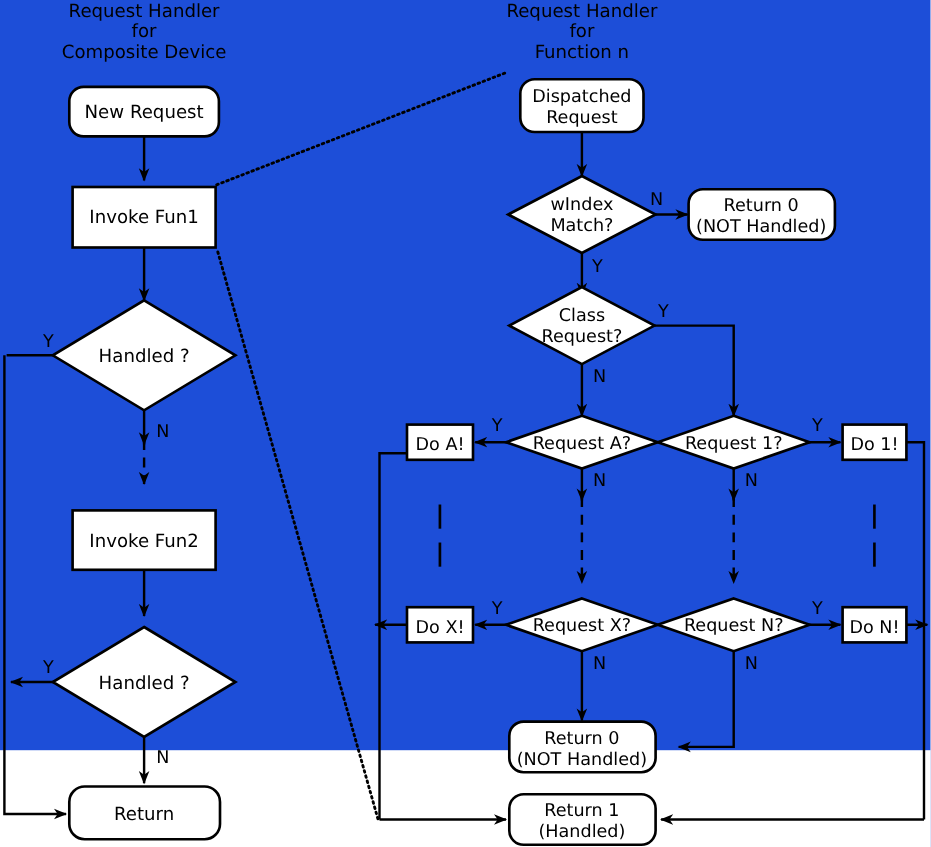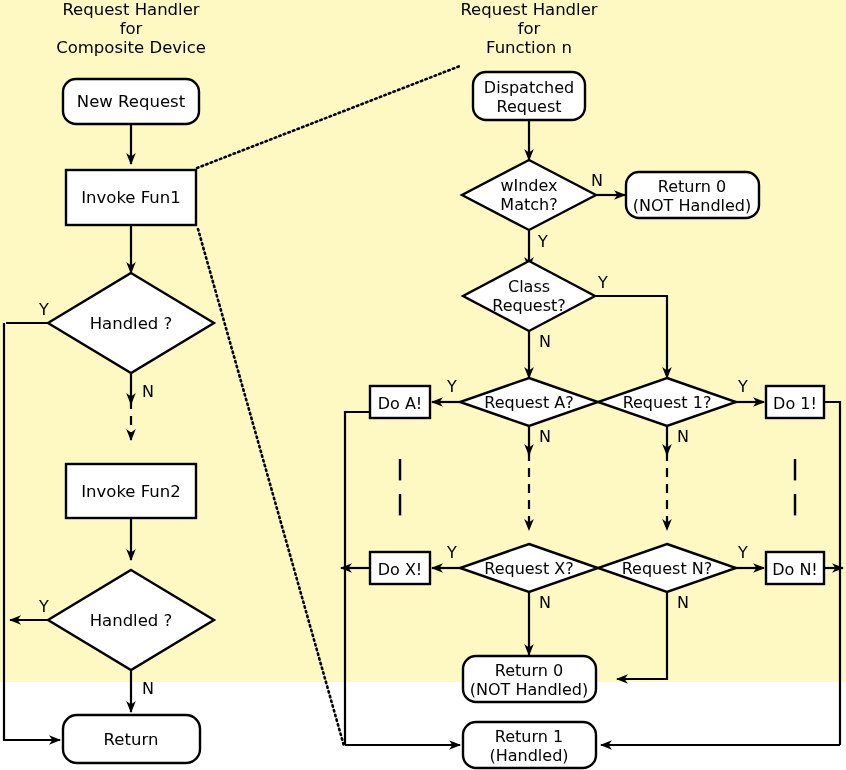--- a/index.html
+++ b/index.html
@@ -10,21 +10,21 @@
   body {
     width: 846px;
     height: 770px;
     overflow: hidden;
     font-family: "DejaVu Sans", sans-serif;
   }
   #canvas {
     position: relative;
     width: 846px;
     height: 682px;
-    background: #fef9c3;
+    background: #1d4ed8;
     text-align: center;
   }
   svg#flow {
     position: absolute;
     top: 0;
     left: 0;
     width: 846px;
     height: 770px;
   }
   .shape-line {

